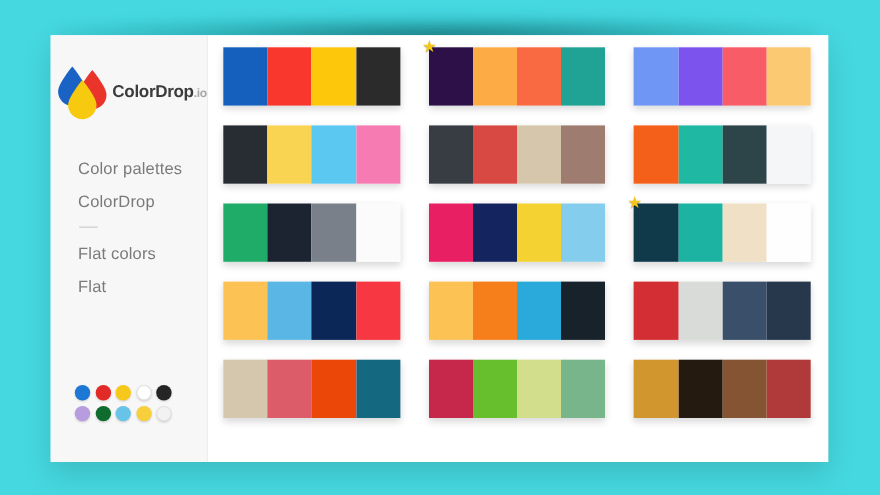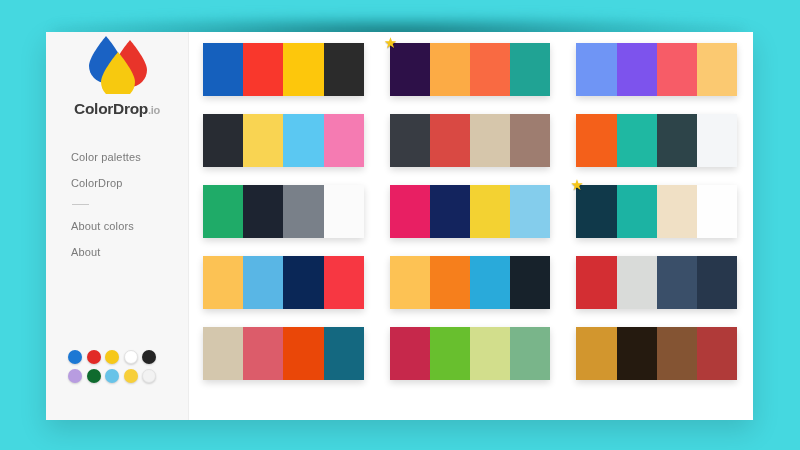--- a/index.html
+++ b/index.html
@@ -51,22 +51,23 @@
   #sidebar {
     width: 142px;
     flex: 0 0 142px;
     background: #f7f7f7;
     border-right: 1px solid #ededed;
     position: relative;
     height: 100%;
   }
 
   #brand {
+    padding-top: 18px;
     display: flex;
-    flex-direction: column;
+    flex-direction: row;
     align-items: center;
   }
   #logo-mark {
     width: 74px;
     height: 62px;
   }
   #brand-wordmark {
     margin-top: 6px;
     font-size: 15.5px;
     letter-spacing: -0.3px;
@@ -78,21 +79,21 @@
     color: #a8a8a8;
     font-weight: 700;
     font-size: 11px;
   }
 
   #nav {
     margin-top: 34px;
     padding-left: 25px;
   }
   .nav-item {
-    font-size: 11px;
+    font-size: 15px;
     color: #7a7a7a;
     margin-bottom: 15px;
     letter-spacing: 0.15px;
     cursor: pointer;
     line-height: 1;
   }
   .nav-sep {
     width: 17px;
     height: 1px;
     background: #c9c9c9;
@@ -177,22 +178,22 @@
       </svg>
       <div id="brand-wordmark">
         <span>ColorDrop</span><span class="tld">.io</span>
       </div>
     </div>
 
     <nav id="nav">
       <div class="nav-item">Color palettes</div>
       <div class="nav-item">ColorDrop</div>
       <div class="nav-sep"></div>
-      <div class="nav-item">About colors</div>
-      <div class="nav-item">About</div>
+      <div class="nav-item">Flat colors</div>
+      <div class="nav-item">Flat</div>
     </nav>
 
     <div id="swatch-dots">
         <div class="dot-row">
           <div class="dot" style="background: rgb(28, 120, 212);"></div>
           <div class="dot" style="background: rgb(226, 42, 38);"></div>
           <div class="dot" style="background: rgb(246, 200, 25);"></div>
           <div class="dot" style="background: rgb(255, 255, 255); border: 1px solid rgb(226, 226, 226); width: 12px; height: 12px;"></div>
           <div class="dot" style="background: rgb(37, 37, 37);"></div>
         </div>

